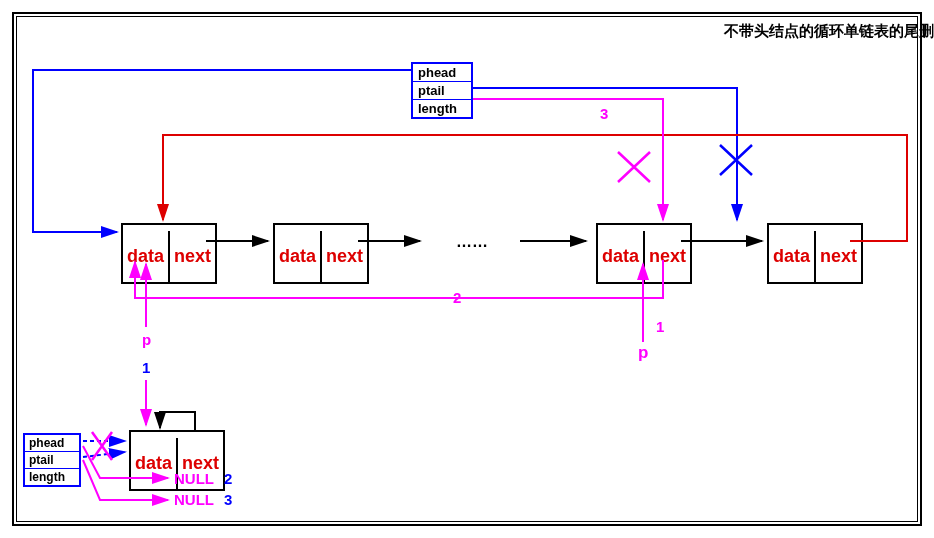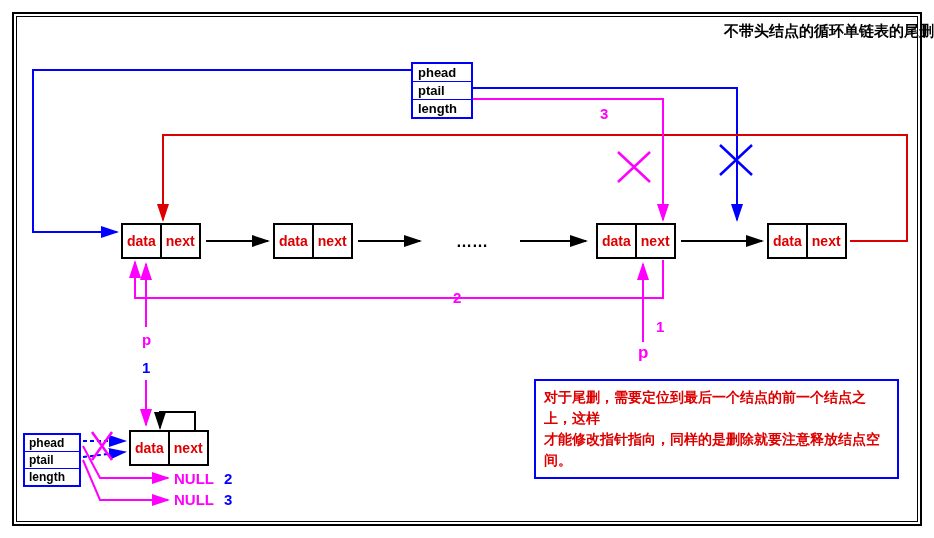--- a/index.html
+++ b/index.html
@@ -8,21 +8,21 @@
   .outer-frame { position: absolute; top: 12px; left: 12px; right: 12px; bottom: 12px; border: 2px solid #000; }
   .inner-frame { position: absolute; top: 16px; left: 16px; right: 16px; bottom: 16px; border: 1px solid #000; }
   .title { position: absolute; top: 22px; left: 0; right: 0; text-align: right; font-weight: bold; font-size: 15px; }
   .struct-top { position: absolute; top: 62px; left: 411px; width: 62px; border: 2px solid #00f; }
   .struct-top div { border-bottom: 1px solid #00f; padding: 1px 5px; font-weight: bold; color: #000; font-size: 13px; }
   .struct-top div:last-child { border-bottom: none; }
   .struct-bot { position: absolute; top: 433px; left: 23px; width: 58px; border: 2px solid #00f; }
   .struct-bot div { border-bottom: 1px solid #00f; padding: 1px 4px; font-weight: bold; color: #000; font-size: 12px; }
   .struct-bot div:last-child { border-bottom: none; }
   .node { position: absolute; display: flex; border: 2px solid #000; background: #fff; }
-  .node span { padding: 8px 4px; font-weight: bold; color: #d00; font-size: 14px; }
+  .node span { padding: 15px 4px; font-weight: bold; color: #d00; font-size: 18px; margin-top: 6px; }
   .node span:first-child { border-right: 2px solid #000; }
   .note-box { position: absolute; top: 379px; left: 534px; width: 365px; border: 2px solid #00f; padding: 6px 8px; color: #d00; font-weight: bold; font-size: 14px; line-height: 1.5; }
   .dots { position: absolute; top: 233px; left: 456px; font-weight: bold; font-size: 16px; }
   .lbl { position: absolute; font-weight: bold; font-size: 15px; }
   svg.overlay { position: absolute; top: 0; left: 0; width: 934px; height: 538px; pointer-events: none; }
 </style>
 </head>
 <body>
 
 <div class="canvas">
@@ -68,24 +68,20 @@
   <div class="lbl" style="top:359px;left:142px;color:#00f;">1</div>
   <div class="lbl" style="top:289px;left:453px;color:#f0f;">2</div>
   <div class="lbl" style="top:318px;left:656px;color:#f0f;">1</div>
   <div class="lbl" style="top:343px;left:638px;color:#f0f;font-size:17px;">p</div>
   <div class="lbl" style="top:105px;left:600px;color:#f0f;">3</div>
   <div class="lbl" style="top:470px;left:174px;color:#f0f;">NULL</div>
   <div class="lbl" style="top:491px;left:174px;color:#f0f;">NULL</div>
   <div class="lbl" style="top:470px;left:224px;color:#00f;">2</div>
   <div class="lbl" style="top:491px;left:224px;color:#00f;">3</div>
 
-  <div class="note-box">
-    <div>对于尾删，需要定位到最后一个结点的前一个结点之上，这样</div>
-    <div>才能修改指针指向，同样的是删除就要注意释放结点空间。</div>
-  </div>
 
   <svg class="overlay">
     <defs>
       <marker id="ah-black" markerWidth="10" markerHeight="10" refX="8" refY="3" orient="auto">
         <path d="M0,0 L9,3 L0,6 Z" fill="#000"></path>
       </marker>
       <marker id="ah-blue" markerWidth="10" markerHeight="10" refX="8" refY="3" orient="auto">
         <path d="M0,0 L9,3 L0,6 Z" fill="#00f"></path>
       </marker>
       <marker id="ah-red" markerWidth="10" markerHeight="10" refX="8" refY="3" orient="auto">

